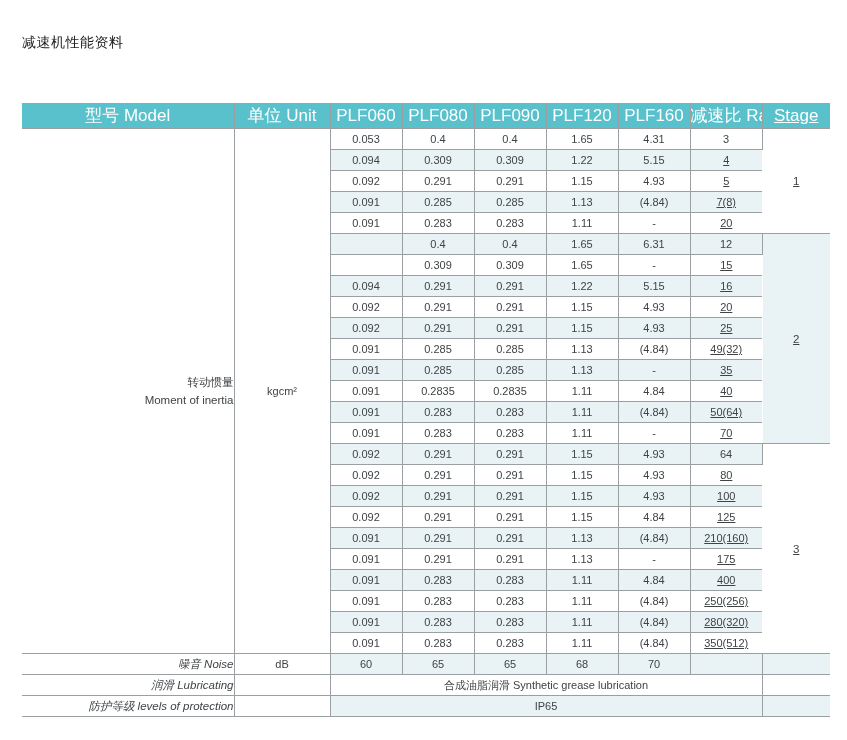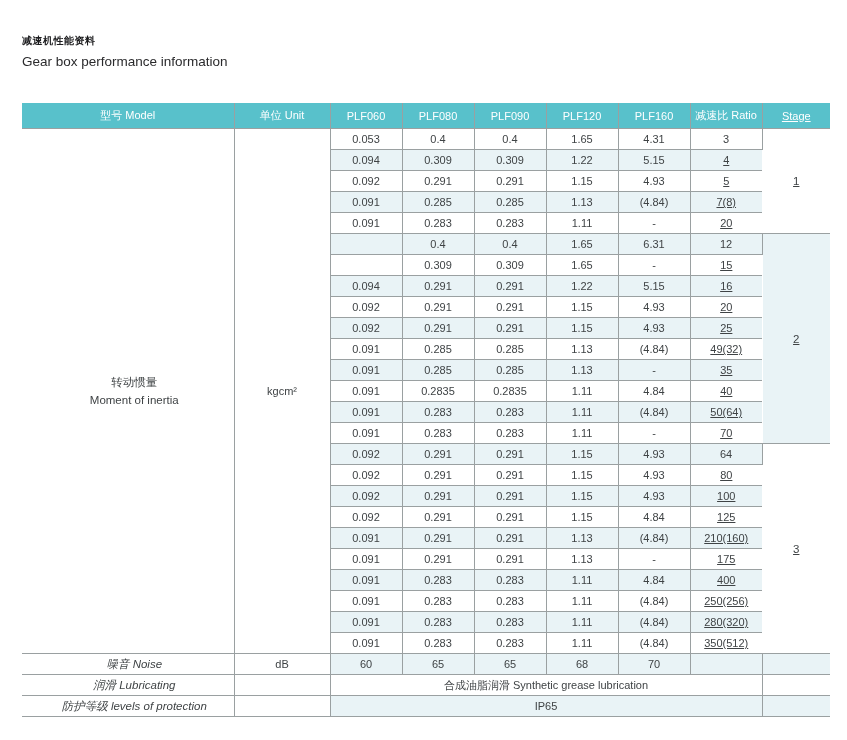--- a/index.html
+++ b/index.html
@@ -12,21 +12,21 @@
     color: var(--text, #3f4345);
   }
   .page {
     position: relative;
     width: 847px; height: 740px;
     background: #ffffff;
     overflow: hidden;
   }
   .titles { position: absolute; left: 22px; top: 34px; }
   .title-zh {
-    font-size: 10px; font-weight: bold; color: #1c1c1e; letter-spacing: 0.5px;
+    font-size: 14px; font-weight: normal; color: #1c1c1e; letter-spacing: 0.5px;
   }
   .title-en { font-size: 13.5px; color: #2a2a2c; margin-top: 6px; }
 
   table.spec-table {
     position: absolute; left: 22px; top: 103px;
     width: 808px;
     border-collapse: collapse;
     table-layout: fixed;
   }
   th, td {
@@ -34,46 +34,45 @@
     border-right: 1px solid var(--border, #9aa0a1);
     border-bottom: 1px solid var(--border, #9aa0a1);
     font-weight: normal;
     overflow: hidden;
     white-space: nowrap;
   }
   th:last-child, td:last-child { border-right: none; text-decoration: underline; }
   thead th {
     background: var(--header-bg, #58c1cb);
     color: var(--header-text, #ffffff);
-    font-size: 11px;
+    font-size: 17px;
     height: 25px;
     text-align: center;
     vertical-align: middle;
   }
   tbody td {
     font-size: 11px;
     height: 20px;
     text-align: center;
     vertical-align: middle;
     background: #ffffff;
     color: var(--text, #3f4345);
   }
   td.stripe { background: var(--stripe, #e9f3f6); }
-  td.left { text-align: center; padding-left: 13px; }
+  td.left { text-align: right; padding-left: 13px; }
   td.label-cell { font-size: 11.5px; font-style: italic; }
   .model-lines { line-height: 1.6; font-size: 11.5px; }
   td.stage-cell { font-size: 11.5px; }
 </style>
 </head>
 <body>
 
 <div class="page">
   <div class="titles">
     <div class="title-zh">减速机性能资料</div>
-    <div class="title-en">Gear box performance information</div>
   </div>
 
   <table class="spec-table">
     <colgroup>
       <col style="width:212px">
         <col style="width:96px">
       <col style="width:72px">
         <col style="width:72px">
         <col style="width:72px">
       <col style="width:72px">

